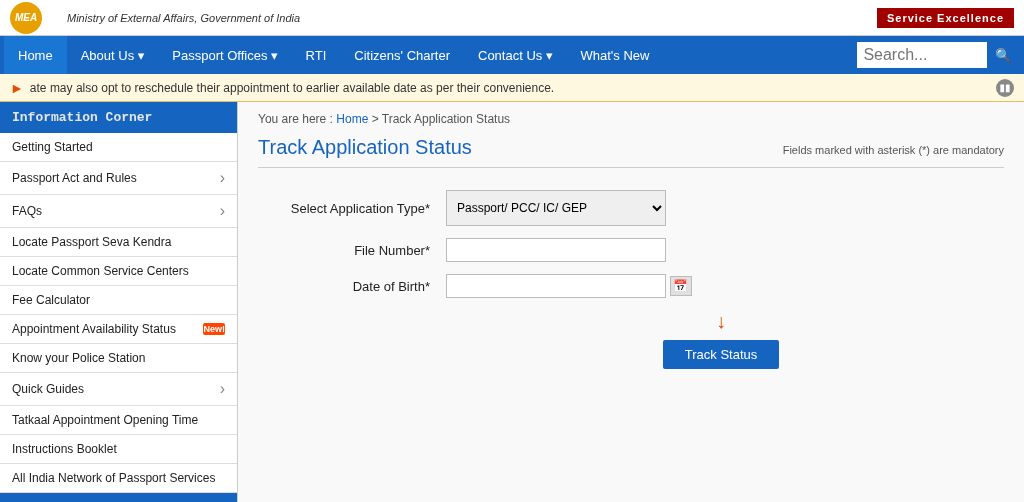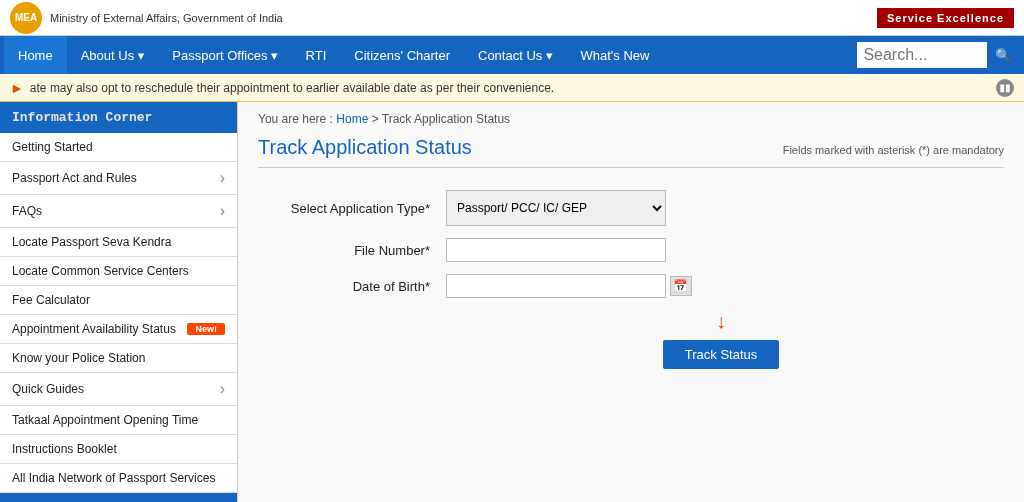--- a/index.html
+++ b/index.html
@@ -10,22 +10,23 @@
       background: #fff;
       display: flex;
       align-items: center;
       padding: 4px 10px;
       border-bottom: 1px solid #ccc;
       height: 36px;
     }
     .logo-area {
       display: flex;
       align-items: center;
-      gap: 8px;
+      gap: 25px;
       flex: 1;
+      font-style: italic;
     }
     .logo-circle {
       width: 32px; height: 32px;
       background: #e8a000;
       border-radius: 50%;
       display: flex; align-items: center; justify-content: center;
       font-size: 10px; color: white; font-weight: bold;
     }
     .ministry-text {
       font-size: 11px; color: #333;
@@ -150,21 +151,21 @@
       font-size: 16px;
     }
     .sidebar-section-header.forms {
       background: #1565c0;
       margin-top: 0;
     }
     .new-badge {
       background: #ff4500;
       color: white;
       font-size: 9px;
-      padding: 1px 8px;
+      padding: 1px 0;
       border-radius: 2px;
       margin-left: 5px;
       font-weight: bold;
     }
 
     
     .content-area {
       flex: 1;
       background: #f9f9f9;
       padding: 10px 20px;

